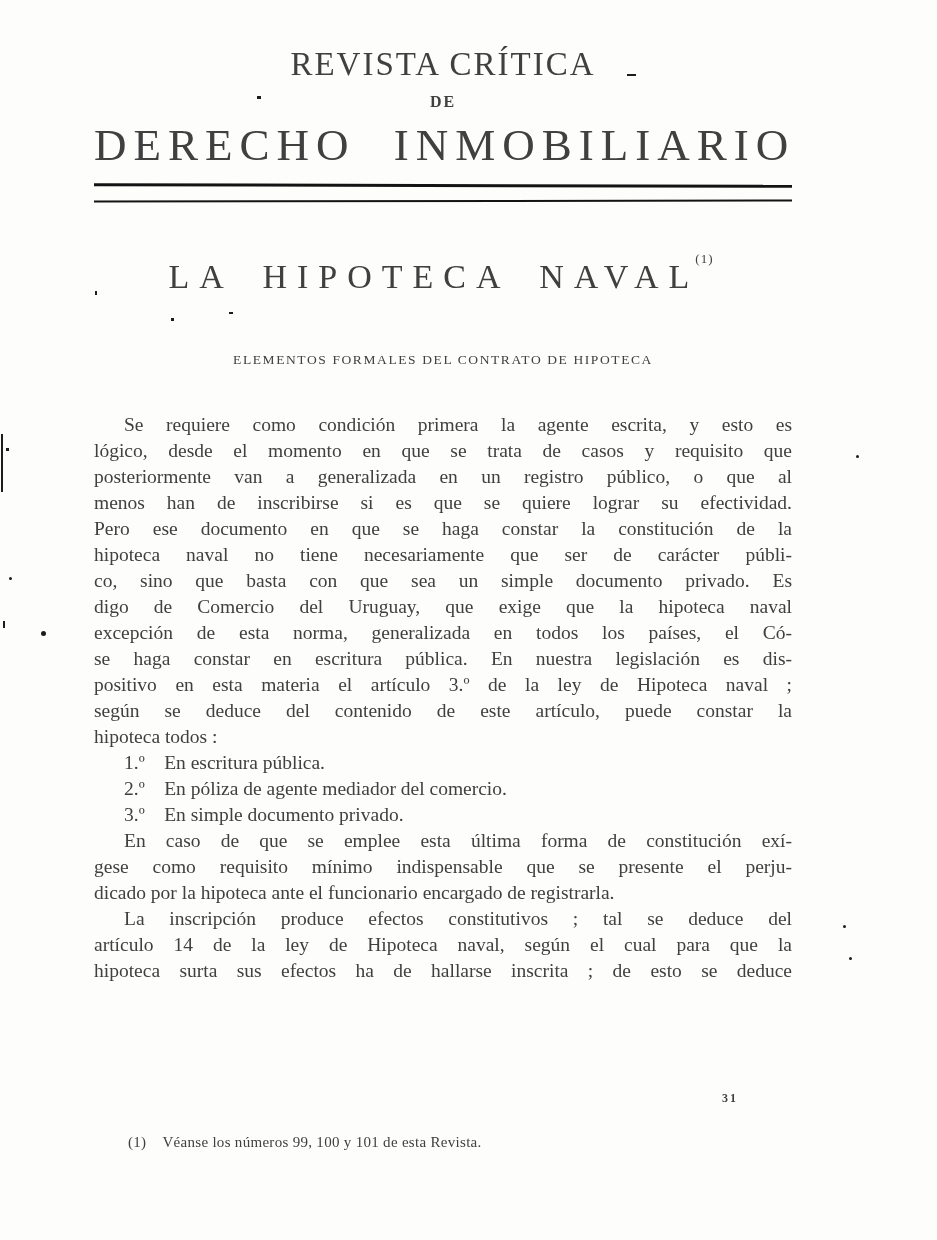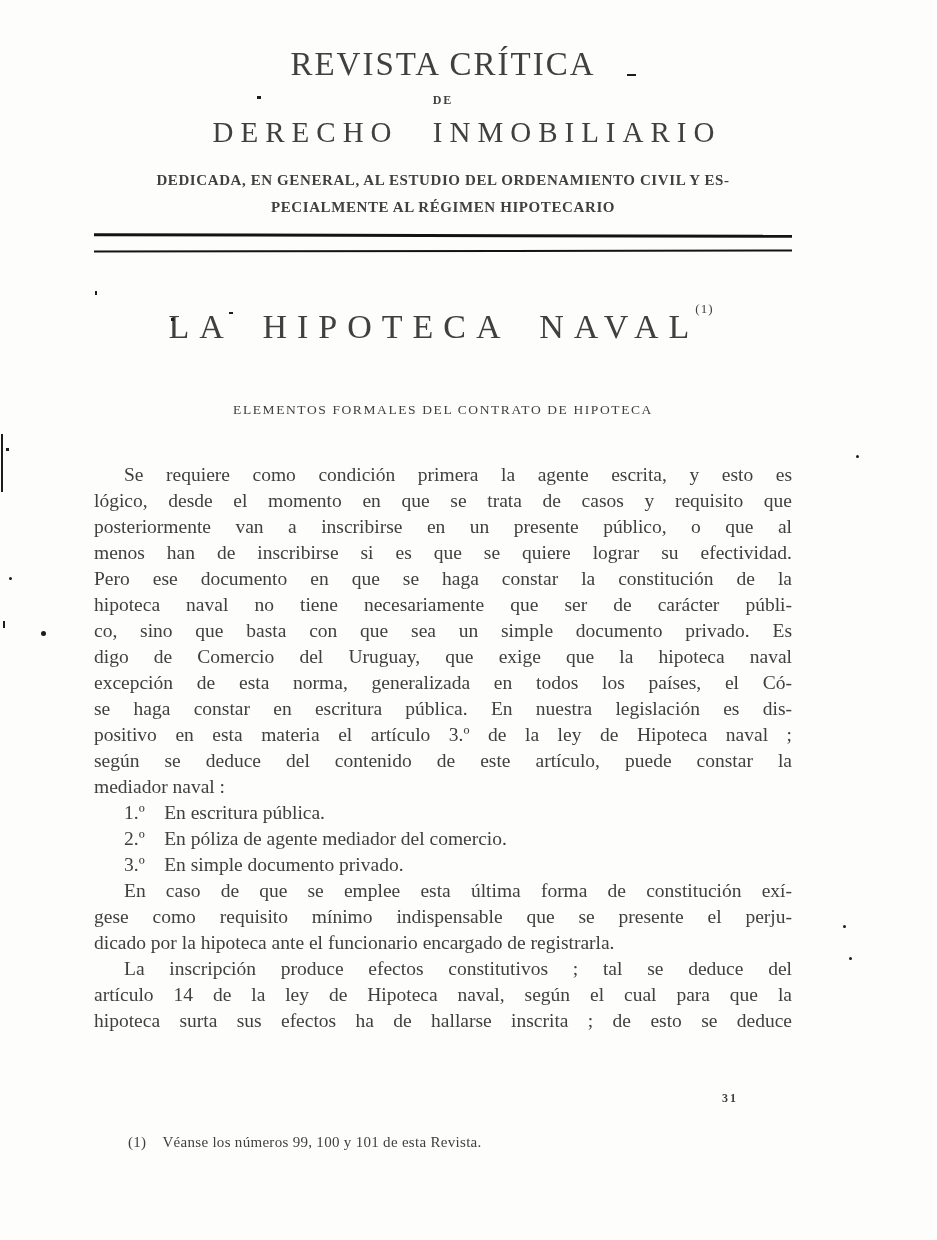--- a/index.html
+++ b/index.html
@@ -8,22 +8,22 @@
     width:937px; height:1240px;
     background:#fdfdfc;
     color:#404040;
     font-family:Liberation Serif, serif;
     overflow:hidden;
   }
   .content { position:absolute; left:94px; top:0; width:698px; }
 
   
   .m-title1 { margin-top:46px; text-align:center; font-size:33px; letter-spacing:2px; white-space:nowrap; }
-  .m-de { margin-top:10px; text-align:center; font-size:12px; font-weight:bold; letter-spacing:2px; }
-  .m-title2 { margin-top:8px; text-align:center; font-size:29px; letter-spacing:7px; word-spacing:20px; white-space:nowrap;margin-left:48px; }
+  .m-de { margin-top:10px; text-align:center; font-size:16px; font-weight:bold; letter-spacing:2px; }
+  .m-title2 { margin-top:8px; text-align:center; font-size:45px; letter-spacing:7px; word-spacing:20px; white-space:nowrap; }
   .m-ded { margin-top:18px; text-align:center; font-weight:bold; font-size:15px; letter-spacing:0.6px; line-height:27px; }
 
   .rule { border-top:3px solid #131313; margin-top:13px; transform:rotate(0.12deg); }
   .rule2 { border-top:2px solid #131313; transform:rotate(-0.1deg); }
   .issue-row {
     display:flex; justify-content:space-between; align-items:baseline;
     font-weight:bold; font-size:19px; padding:8px 14px 9px 14px; letter-spacing:0.5px;
   }
 
   
@@ -49,48 +49,44 @@
 </head>
 <body>
 
 <div class="page">
   <div class="content">
 
     <header>
       <div class="m-title1">REVISTA CRÍTICA</div>
       <div class="m-de">DE</div>
       <div class="m-title2">DERECHO INMOBILIARIO</div>
-      <div class="m-ded">
-        <div>DEDICADA, EN GENERAL, AL ESTUDIO DEL ORDENAMIENTO CIVIL Y ES-</div>
-        <div>PECIALMENTE AL RÉGIMEN HIPOTECARIO</div>
-      </div>
 
       <div class="rule"></div>
       <div class="rule rule2"></div>
     </header>
 
     <main>
       <h1 class="a-title"><span>LA HIPOTECA NAVAL</span><sup>(1)</sup></h1>
 
       <h2 class="a-sect">ELEMENTOS FORMALES DEL CONTRATO DE HIPOTECA</h2>
 
       <div class="body">
         <div class="ln indent">Se requiere como condición primera la agente escrita, y esto es</div>
         <div class="ln">lógico, desde el momento en que se trata de casos y requisito que</div>
-        <div class="ln">posteriormente van a inscribirse en un presente público, o que al</div>
+        <div class="ln">posteriormente van a generalizada en un registro público, o que al</div>
         <div class="ln">menos han de inscribirse si es que se quiere lograr su efectividad.</div>
         <div class="ln">Pero ese documento en que se haga constar la constitución de la</div>
         <div class="ln">hipoteca naval no tiene necesariamente que ser de carácter públi-</div>
         <div class="ln">co, sino que basta con que sea un simple documento privado. Es</div>
         <div class="ln">digo de Comercio del Uruguay, que exige que la hipoteca naval</div>
         <div class="ln">excepción de esta norma, generalizada en todos los países, el Có-</div>
         <div class="ln">se haga constar en escritura pública. En nuestra legislación es dis-</div>
         <div class="ln">positivo en esta materia el artículo 3.º de la ley de Hipoteca naval ;</div>
         <div class="ln">según se deduce del contenido de este artículo, puede constar la</div>
-        <div class="ln pl">mediador naval :</div>
+        <div class="ln pl">hipoteca todos :</div>
         <div class="ln pl indent">1.º En escritura pública.</div>
         <div class="ln pl indent">2.º En póliza de agente mediador del comercio.</div>
         <div class="ln pl indent">3.º En simple documento privado.</div>
         <div class="ln indent">En caso de que se emplee esta última forma de constitución exí-</div>
         <div class="ln">gese como requisito mínimo indispensable que se presente el perju-</div>
         <div class="ln pl">dicado por la hipoteca ante el funcionario encargado de registrarla.</div>
         <div class="ln indent">La inscripción produce efectos constitutivos ; tal se deduce del</div>
         <div class="ln">artículo 14 de la ley de Hipoteca naval, según el cual para que la</div>
         <div class="ln">hipoteca surta sus efectos ha de hallarse inscrita ; de esto se deduce</div>
       </div>

